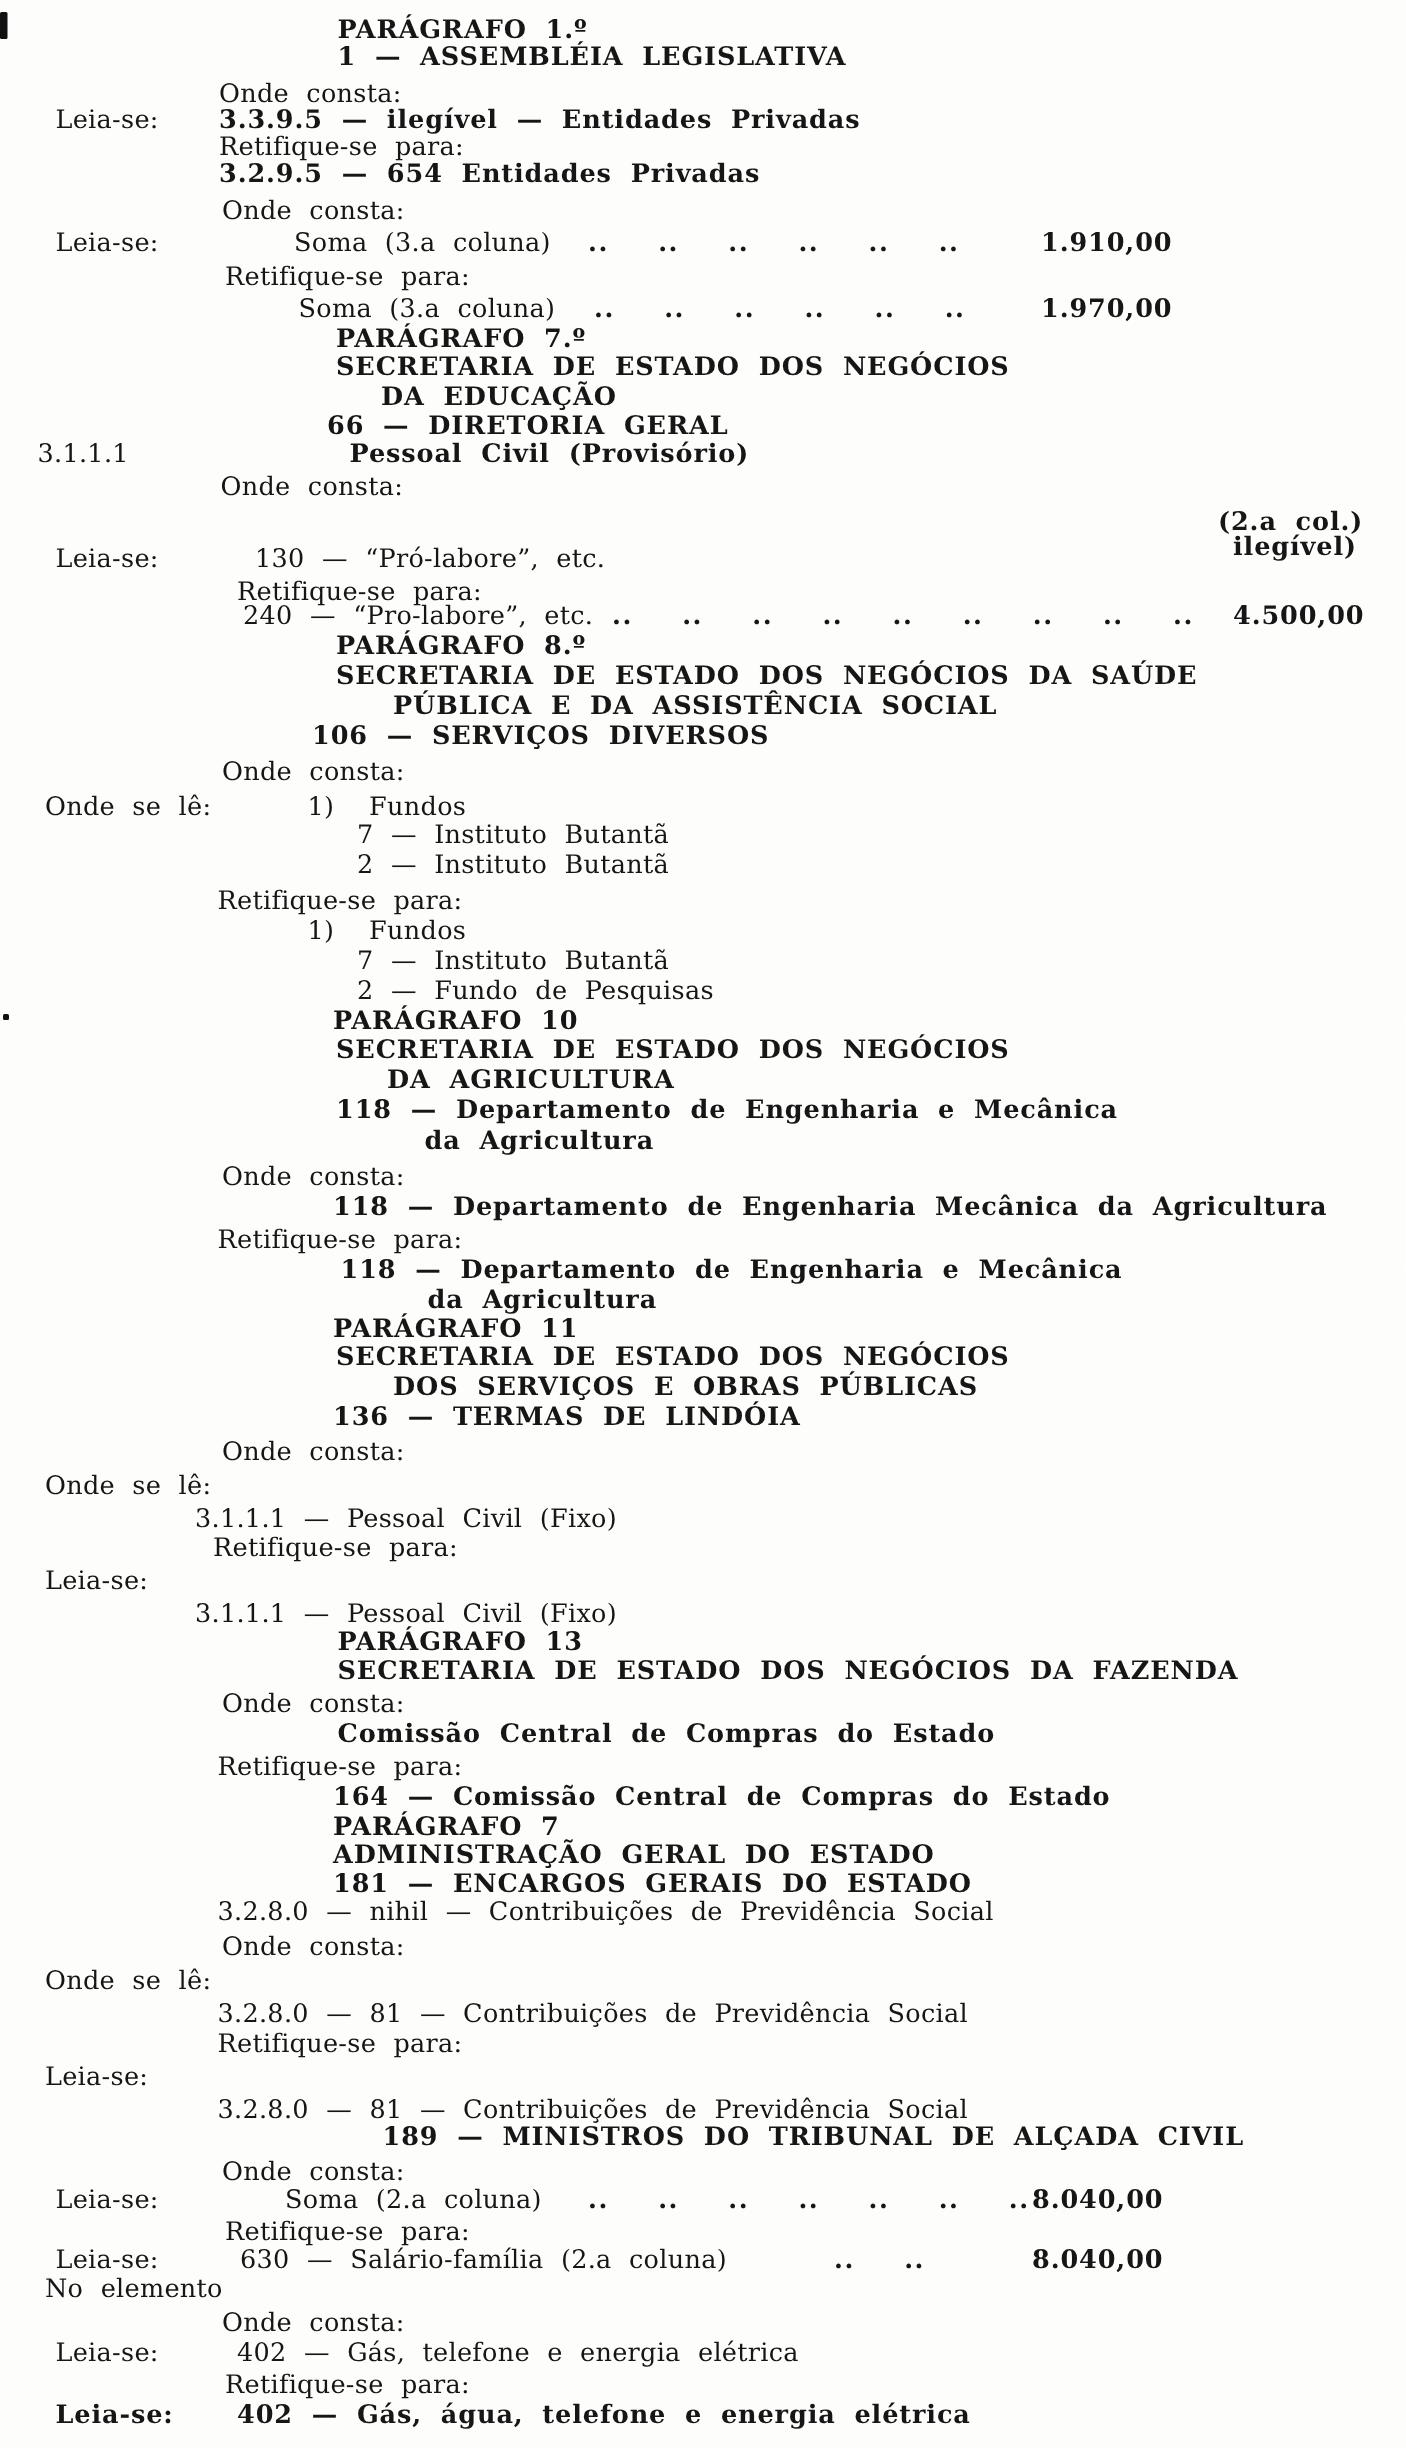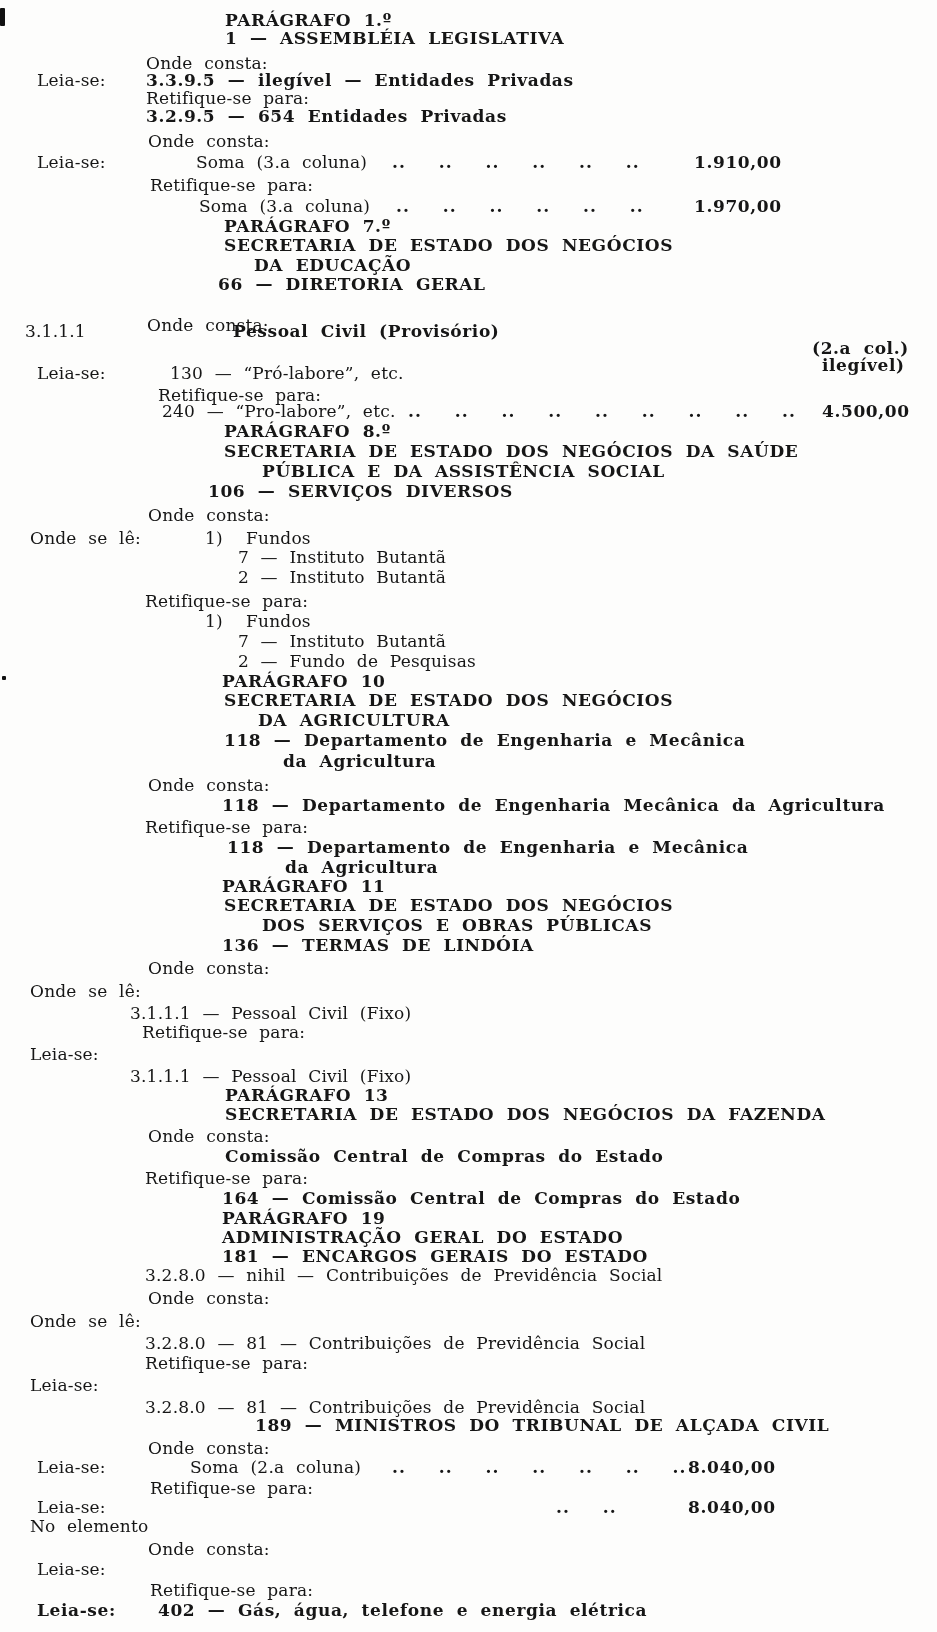--- a/index.html
+++ b/index.html
@@ -94,21 +94,21 @@
       </div>
       <div class="line" style="top: 235px;">
         <span class="span b" style="left: 224px;">SECRETARIA DE ESTADO DOS NEGÓCIOS</span>
       </div>
       <div class="line" style="top: 255px;">
         <span class="span b" style="left: 254px;">DA EDUCAÇÃO</span>
       </div>
       <div class="line" style="top: 274px;">
         <span class="span b" style="left: 218px;">66 — DIRETORIA GERAL</span>
       </div>
-      <div class="line" style="top: 293px; margin-top: 28px;">
+      <div class="line" style="top: 293px;">
         <span class="span" style="left: 25px;">3.1.1.1</span>
         <span class="span b" style="left: 233px;">Pessoal Civil (Provisório)</span>
       </div>
       <div class="line" style="top: 315px;">
         <span class="span" style="left: 147px;">Onde consta:</span>
       </div>
       <div class="line" style="top: 338px;">
         <span class="span b" style="left: 812px;">(2.a col.)</span>
       </div>
       <div class="line" style="top: 355px;">
@@ -235,21 +235,21 @@
       <div class="line" style="top: 1146px;">
         <span class="span b" style="left: 225px;">Comissão Central de Compras do Estado</span>
       </div>
       <div class="line" style="top: 1168px;">
         <span class="span" style="left: 145px;">Retifique-se para:</span>
       </div>
       <div class="line" style="top: 1188px;">
         <span class="span b" style="left: 222px;">164 — Comissão Central de Compras do Estado</span>
       </div>
       <div class="line" style="top: 1208px;">
-        <span class="span b" style="left: 222px;">PARÁGRAFO 19</span>
+        <span class="span b" style="left: 222px;">PARÁGRAFO 7</span>
       </div>
       <div class="line" style="top: 1227px;">
         <span class="span b" style="left: 222px;">ADMINISTRAÇÃO GERAL DO ESTADO</span>
       </div>
       <div class="line" style="top: 1246px;">
         <span class="span b" style="left: 222px;">181 — ENCARGOS GERAIS DO ESTADO</span>
       </div>
       <div class="line" style="top: 1265px;">
         <span class="span" style="left: 145px;">3.2.8.0 — nihil — Contribuições de Previdência Social</span>
       </div>
@@ -281,31 +281,33 @@
         <span class="span" style="left: 37px;">Leia-se:</span>
         <span class="span" style="left: 190px;">Soma (2.a coluna)</span>
         <span class="span dots" style="left: 392px;">.. .. .. .. .. .. ..</span>
         <span class="span b" style="left: 688px;">8.040,00</span>
       </div>
       <div class="line" style="top: 1478px;">
         <span class="span" style="left: 150px;">Retifique-se para:</span>
       </div>
       <div class="line" style="top: 1497px;">
         <span class="span" style="left: 37px;">Leia-se:</span>
+        <span class="span" style="left: 160px;">630 — Salário-família (2.a coluna)</span>
         <span class="span dots" style="left: 556px;">.. ..</span>
         <span class="span b" style="left: 688px;">8.040,00</span>
       </div>
       <div class="line" style="top: 1516px;">
         <span class="span" style="left: 30px;">No elemento</span>
       </div>
       <div class="line" style="top: 1539px;">
         <span class="span" style="left: 148px;">Onde consta:</span>
       </div>
       <div class="line" style="top: 1559px;">
         <span class="span" style="left: 37px;">Leia-se:</span>
+        <span class="span" style="left: 158px;">402 — Gás, telefone e energia elétrica</span>
       </div>
       <div class="line" style="top: 1580px;">
         <span class="span" style="left: 150px;">Retifique-se para:</span>
       </div>
       <div class="line" style="top: 1600px;">
         <span class="span b" style="left: 37px;">Leia-se:</span>
         <span class="span b" style="left: 158px;">402 — Gás, água, telefone e energia elétrica</span>
       </div>
     </div>
   <div>

